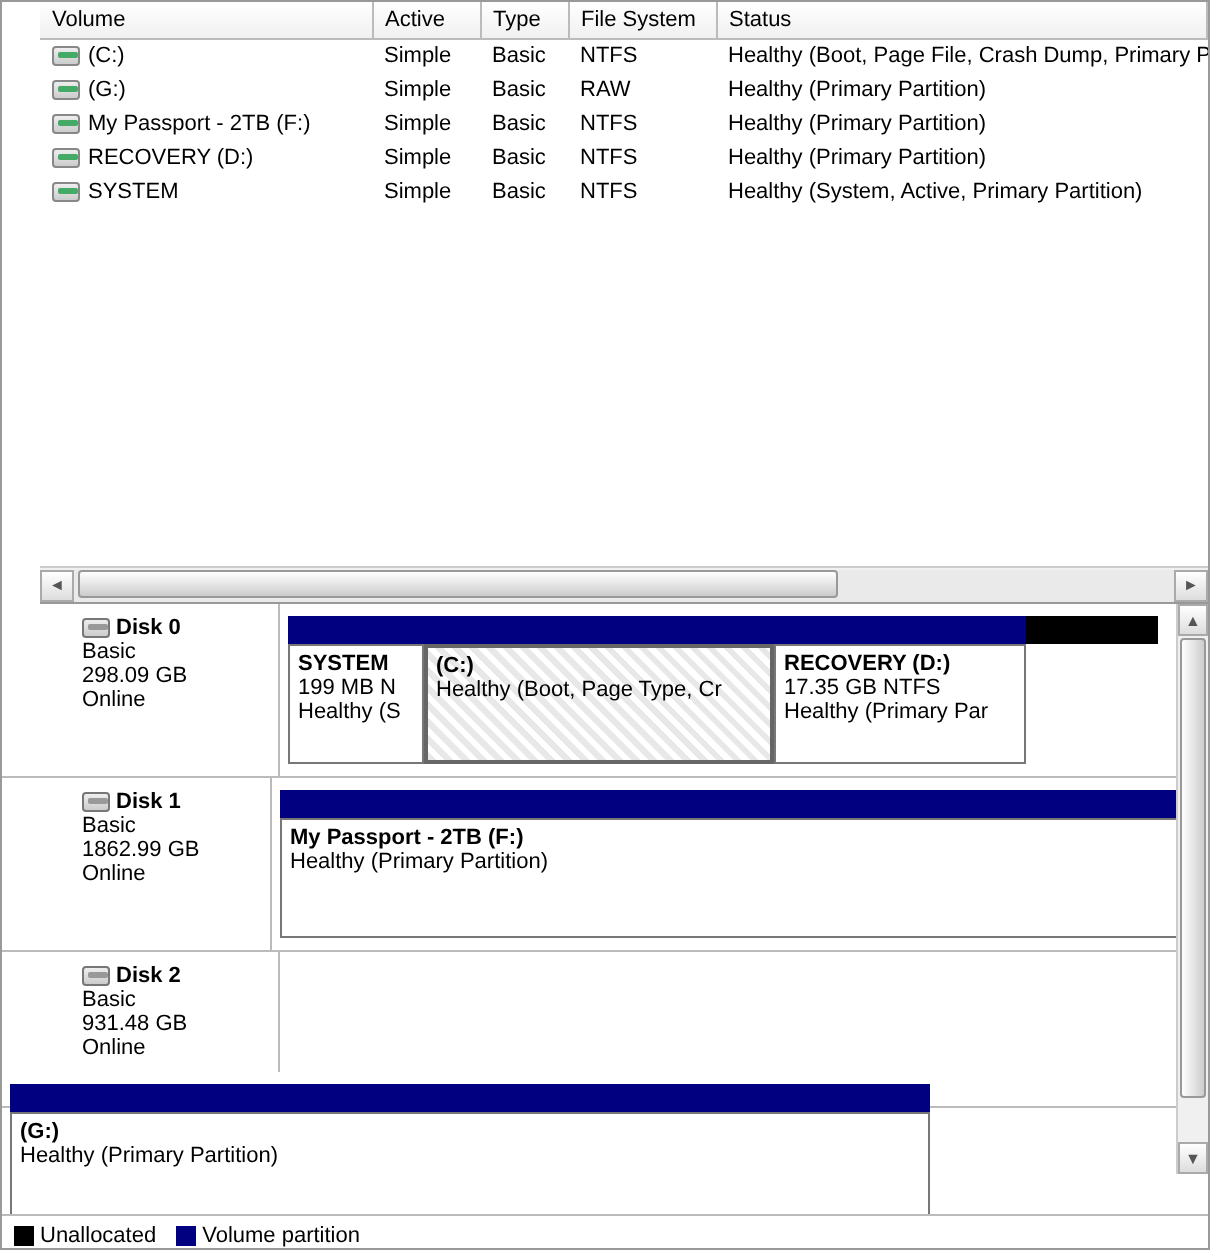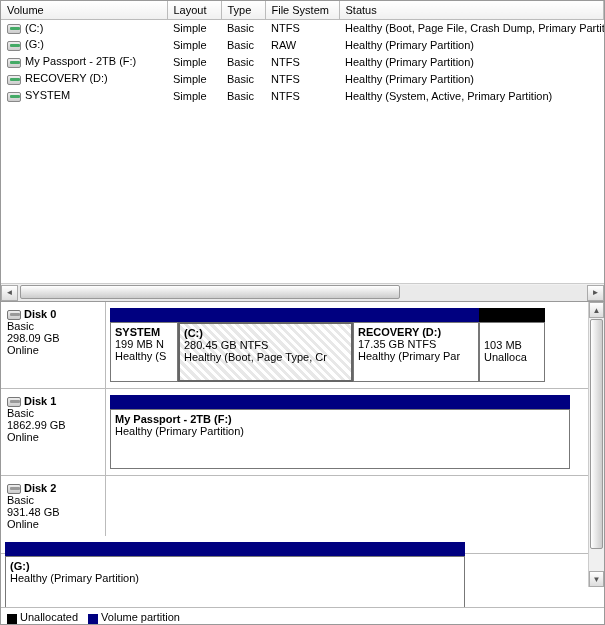--- a/index.html
+++ b/index.html
@@ -1,31 +1,31 @@
 <!DOCTYPE html>
 <html><head>
 <meta charset="utf-8">
 <style>
 * { box-sizing: border-box; margin: 0; padding: 0; }
 body { font-family: "Segoe UI", Tahoma, sans-serif; font-size: 11px; background: #fff; width: 605px; height: 625px; overflow: hidden; border: 1px solid #999; }
-.top-pane { height: 301px; border-bottom: 1px solid #999; display: flex; flex-direction: column; }
+.top-pane { height: 301px; border-bottom: 1px solid #999; display: flex; flex-direction: column; margin-left: 19px; }
 .table-wrap { flex: 1; overflow: hidden; }
 table { border-collapse: collapse; width: 100%; table-layout: fixed; }
 th { text-align: left; font-weight: normal; background: linear-gradient(#fff,#f0f0f0); border-right: 1px solid #bbb; border-bottom: 1px solid #bbb; padding: 2px 6px; height: 18px; white-space: nowrap; overflow: hidden; }
 td { padding: 1px 6px; white-space: nowrap; overflow: hidden; text-overflow: clip; height: 17px; vertical-align: middle; }
 .vol-icon { display: inline-block; width: 14px; height: 10px; background: linear-gradient(#eee,#ccc); border: 1px solid #888; border-radius: 2px; margin-right: 4px; vertical-align: middle; position: relative; }
 .vol-icon::after { content:""; position:absolute; left:2px; top:2px; width:10px; height:3px; background:#4a6; border-radius:1px; }
 .hscroll { height: 18px; background: #f0f0f0; border-top: 1px solid #ccc; display: flex; align-items: center; }
 .hs-btn { width: 17px; height: 16px; background: linear-gradient(#fff,#ddd); border: 1px solid #aaa; display: flex; align-items: center; justify-content: center; font-size: 8px; color: #555; }
 .hs-track { flex: 1; height: 16px; background: #eaeaea; position: relative; }
 .hs-thumb { position: absolute; left: 2px; top: 0; width: 380px; height: 14px; background: linear-gradient(#fff,#ccc); border: 1px solid #999; border-radius: 2px; }
 
 .bottom-pane { height: 305px; overflow-y: auto; overflow-x: hidden; }
 .disk-row { display: flex; border-bottom: 1px solid #bbb; }
-.disk-left { width: 105px; border-right: 1px solid #bbb; padding: 6px; }
+.disk-left { width: 105px; border-right: 1px solid #bbb; padding: 6px; margin-left: 34px; }
 .disk-icon { display:inline-block; width:14px; height:10px; background:linear-gradient(#eee,#ccc); border:1px solid #777; border-radius:2px; margin-right:3px; vertical-align:middle; position:relative;}
 .disk-icon::after{content:"";position:absolute;left:2px;top:2px;width:10px;height:3px;background:#999;border-radius:1px;}
 .disk-name { font-weight: bold; }
 .disk-right { flex: 1; padding: 6px 4px; display: flex; flex-direction: column; }
 .stripe { height: 14px; display: flex; }
 .stripe .seg { background: #000080; }
 .stripe .seg.black { background: #000; }
 .parts { flex: 1; display: flex; }
 .part { border: 1px solid #777; padding: 3px 4px; overflow: hidden; min-height: 60px; }
 .part.hatched { background: repeating-linear-gradient(45deg, #e8e8e8, #e8e8e8 3px, #fff 3px, #fff 6px); border: 2px solid #666; }
@@ -48,21 +48,21 @@
       <colgroup>
           <col style="width:166px">
           <col style="width:54px">
           <col style="width:44px">
           <col style="width:74px">
           <col>
         </colgroup>
       <thead>
         <tr>
           <th>Volume</th>
-          <th>Layout</th>
+          <th>Active</th>
           <th>Type</th>
           <th>File System</th>
           <th>Status</th>
         </tr>
       </thead>
       <tbody id="vol-body">
           <tr>
             <td><span class="vol-icon"></span>(C:)</td>
             <td>Simple</td>
             <td>Basic</td>
@@ -125,32 +125,26 @@
           <div class="seg black" style="width: 66px;"></div>
         </div>
         <div class="parts">
           <div class="part" style="width: 68px;">
             <div class="part-title">SYSTEM</div>
             <div class="part-line">199 MB N</div>
             <div class="part-line">Healthy (S</div>
           </div>
           <div class="part hatched" style="width: 175px;">
             <div class="part-title">(C:)</div>
-            <div class="part-line">280.45 GB NTFS</div>
             <div class="part-line">Healthy (Boot, Page Type, Cr</div>
           </div>
           <div class="part" style="width: 126px;">
             <div class="part-title">RECOVERY  (D:)</div>
             <div class="part-line">17.35 GB NTFS</div>
             <div class="part-line">Healthy (Primary Par</div>
-          </div>
-          <div class="part" style="width: 66px;">
-            <div style="height:13px"></div>
-            <div class="part-line">103 MB</div>
-            <div class="part-line">Unalloca</div>
           </div>
         </div>
       </div>
     </div>
     <div class="disk-row">
       <div class="disk-left">
         <div><span class="disk-icon"></span><span class="disk-name">Disk 1</span></div>
         <div>Basic</div>
         <div>1862.99 GB</div>
         <div>Online</div>

